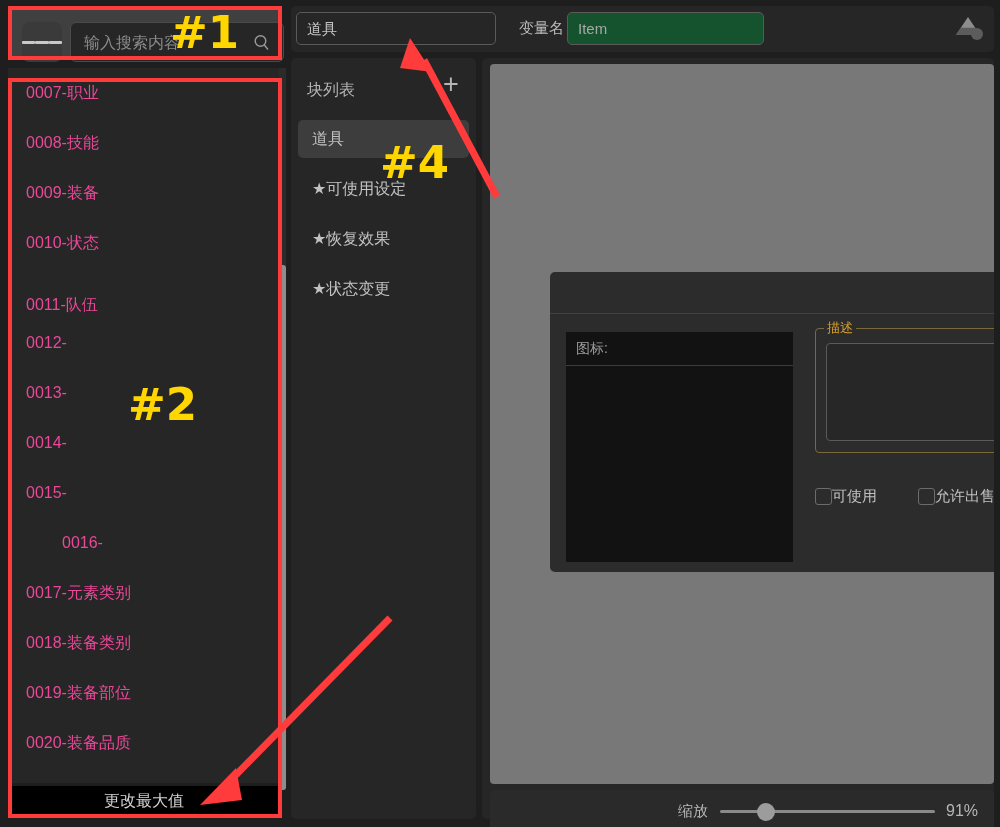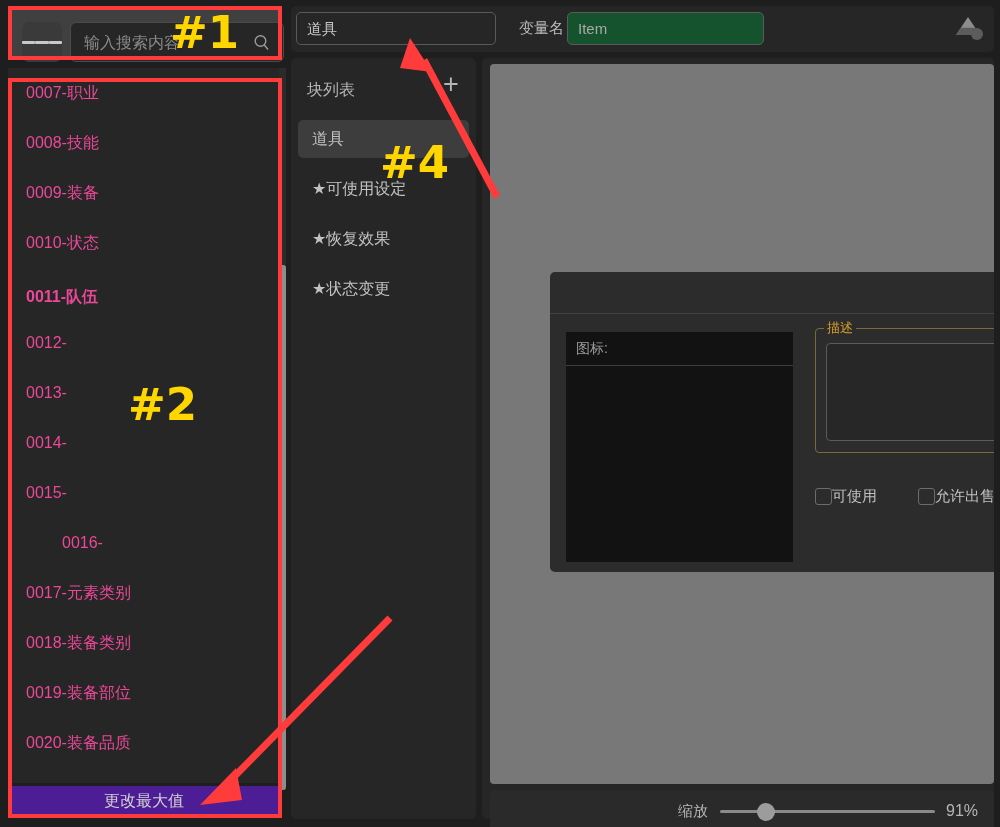--- a/index.html
+++ b/index.html
@@ -106,21 +106,21 @@
     left: 279px; top: 265px;
     width: 7px; height: 525px;
     background: #8d8d8d;
     border-radius: 3px;
     cursor: pointer;
   }
   #change-max-btn {
     position: absolute;
     left: 8px; top: 786px;
     width: 272px; height: 31px;
-    background: #4c1d95;
+    background: #000000;
     color: #d2d2d2;
     font-size: 16px;
     display: flex;
     align-items: center;
     justify-content: center;
     cursor: pointer;
     user-select: none;
   }
 
   
@@ -392,21 +392,21 @@
           <line x1="11.3" y1="11" x2="15" y2="15.5" stroke="#9a9a9a" stroke-width="1.4"></line>
         </svg>
       </div>
     </div>
 
     <div id="sidebar-list">
         <div class="list-item" style="top: 0px;">0007-职业</div>
         <div class="list-item" style="top: 50px;">0008-技能</div>
         <div class="list-item" style="top: 100px;">0009-装备</div>
         <div class="list-item" style="top: 150px;">0010-状态</div>
-        <div class="list-item" style="top: 204px; font-weight: bold;">0011-队伍</div>
+        <div class="list-item" style="top: 212px;">0011-队伍</div>
         <div class="list-item" style="top: 250px;">0012-</div>
         <div class="list-item" style="top: 300px;">0013-</div>
         <div class="list-item" style="top: 350px;">0014-</div>
         <div class="list-item" style="top: 400px;">0015-</div>
         <div class="list-item" style="top: 450px; margin-left: 36px;">0016-</div>
         <div class="list-item" style="top: 500px;">0017-元素类别</div>
         <div class="list-item" style="top: 550px;">0018-装备类别</div>
         <div class="list-item" style="top: 600px;">0019-装备部位</div>
         <div class="list-item" style="top: 650px;">0020-装备品质</div>
       </div>

